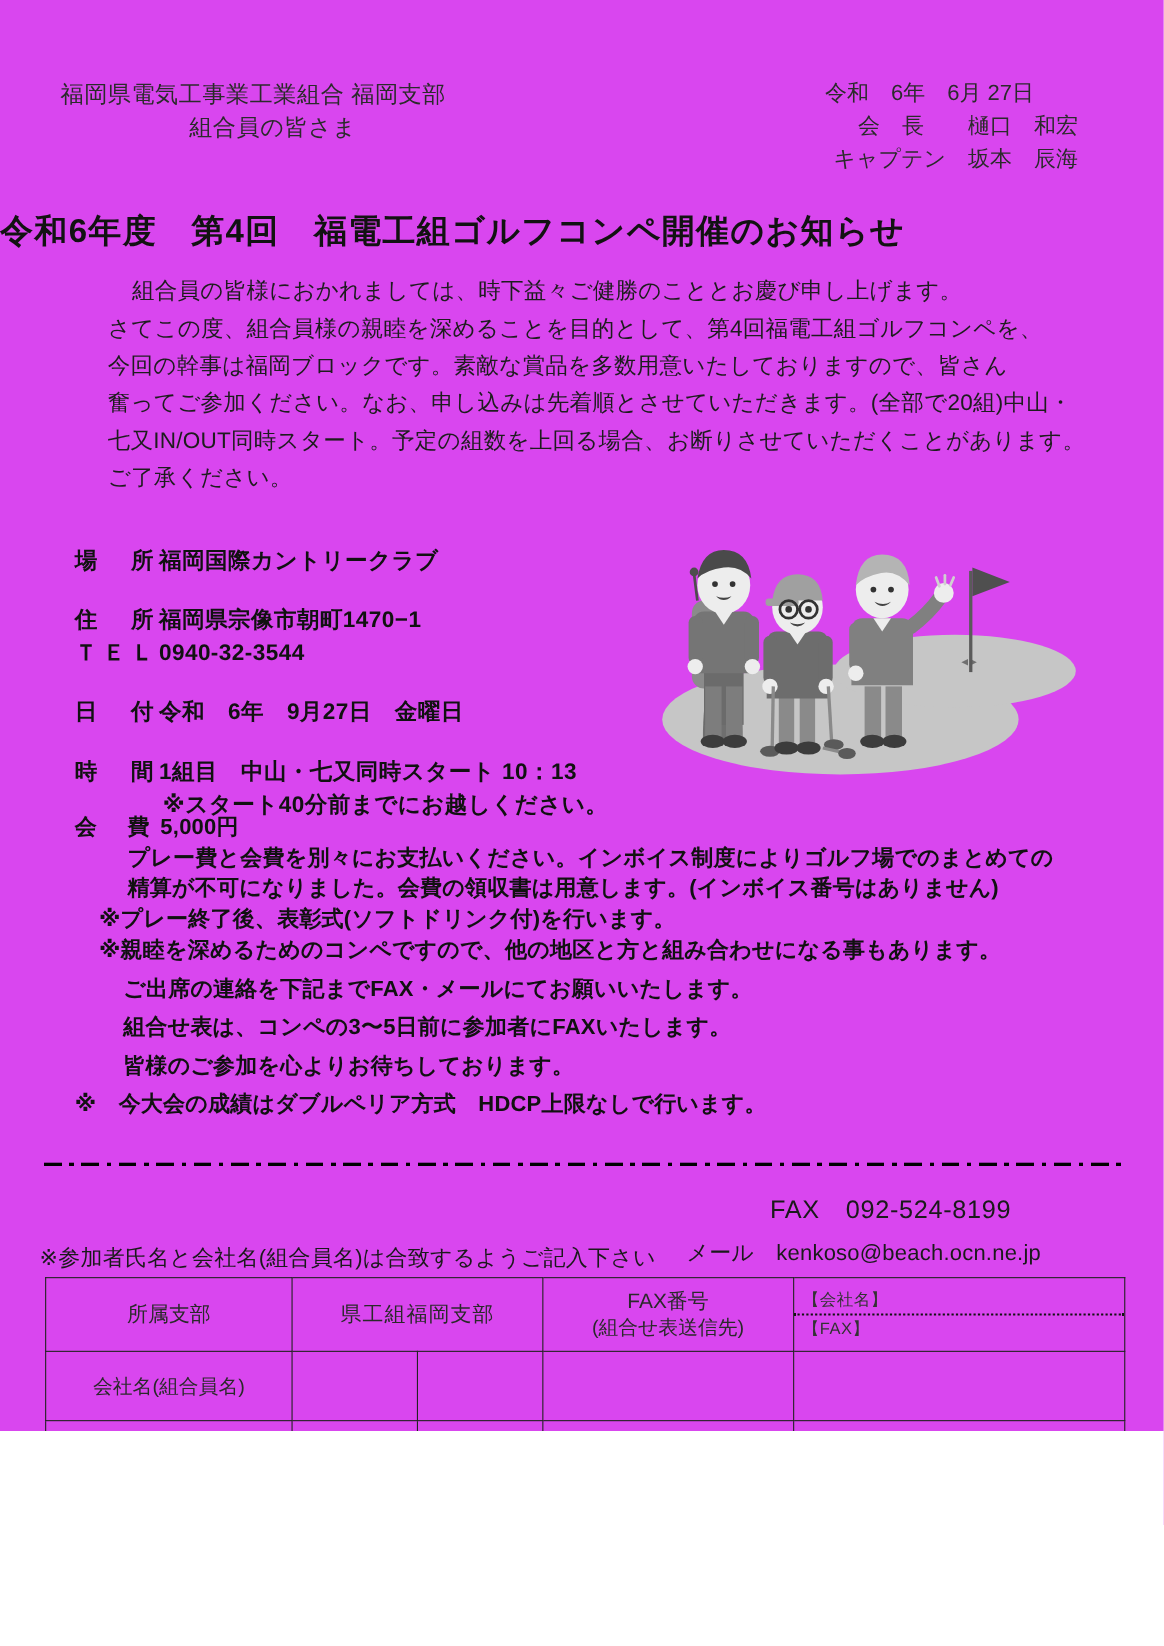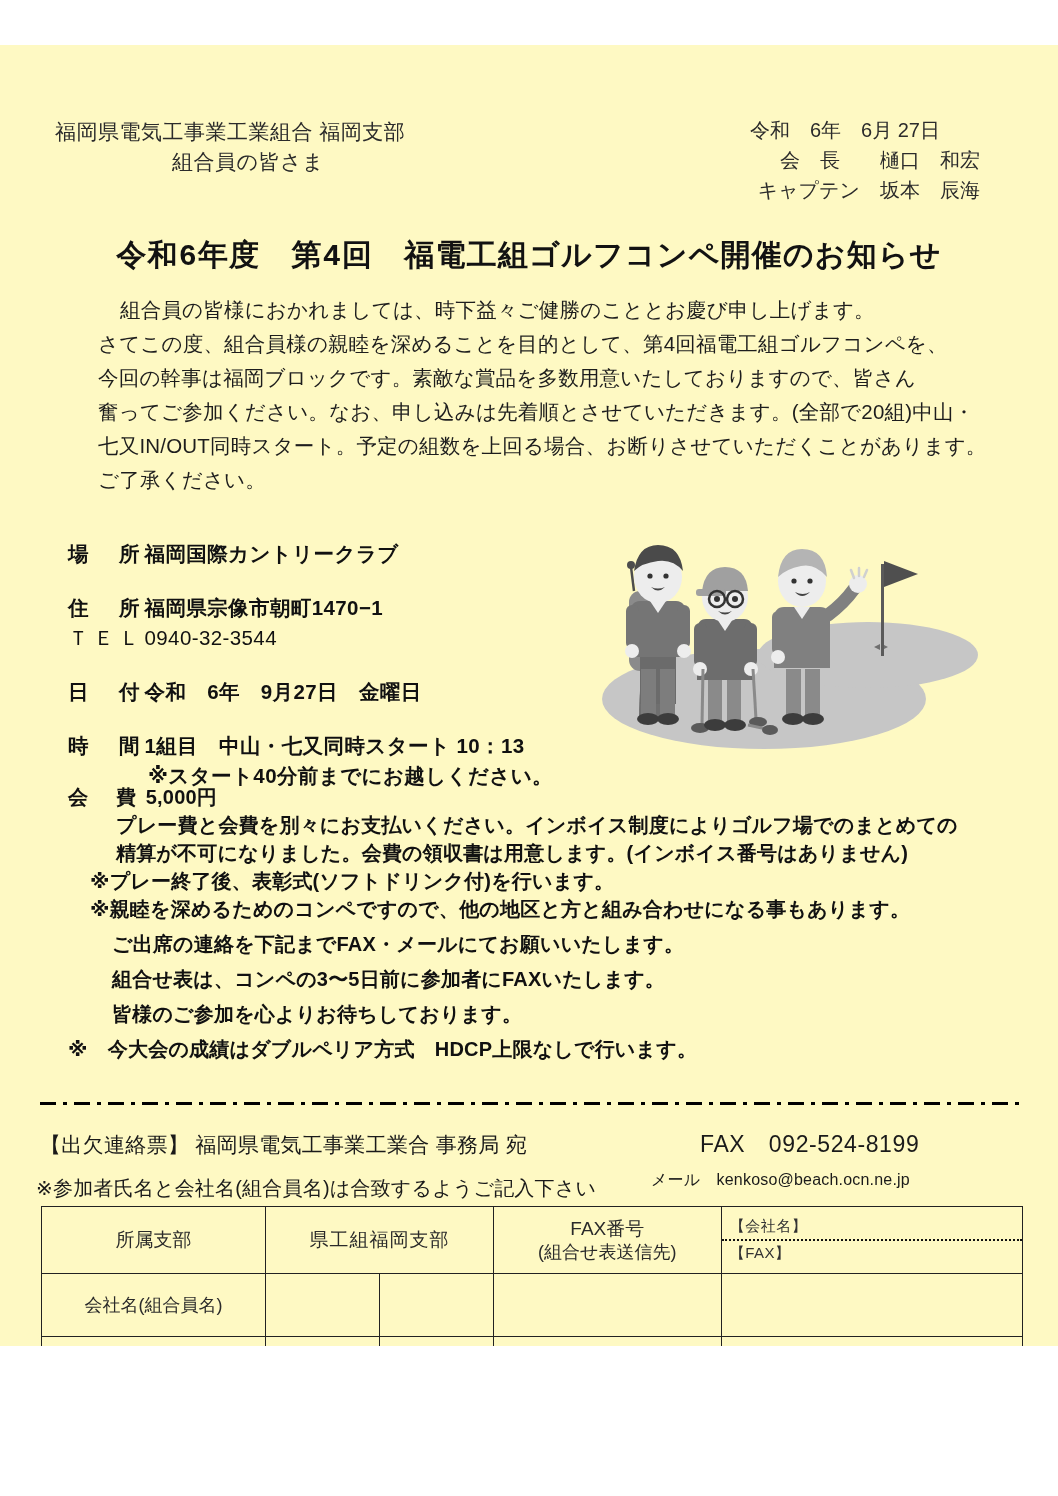--- a/index.html
+++ b/index.html
@@ -8,23 +8,22 @@
     background: #ffffff;
   }
   body {
     font-family: "Liberation Sans", "DejaVu Sans", sans-serif;
     color: #1a1a1a;
   }
   .page {
     position: relative;
     width: 1058px;
     height: 1301px;
-    background: #fef9c3;
+    background: #d946ef;
     overflow: hidden;
-    margin-top: 45px;
   }
 
   
   .hdr-left {
     position: absolute;
     left: 55px;
     top: 72px;
     width: 460px;
     font-size: 21px;
     line-height: 1.45;
@@ -48,26 +47,24 @@
   .hdr-right .r-org  { display: block; padding-right: 28px; }
   .hdr-right .r-pres { display: block; padding-right: 4px; }
   .hdr-right .r-cap  { display: block; padding-right: 4px; }
 
   
   .doc-title {
     position: absolute;
     left: 0;
     top: 190px;
     width: 1058px;
-    text-align: center;
     font-size: 30px;
     font-weight: bold;
     letter-spacing: 1.2px;
     color: #121212;
-    font-family: Liberation Mono, monospace;
   }
 
   
   .body-para {
     position: absolute;
     left: 98px;
     top: 248px;
     width: 850px;
     font-size: 20.5px;
     line-height: 34px;
@@ -82,21 +79,21 @@
     position: absolute;
     left: 68px;
     top: 495px;
     width: 520px;
     font-size: 20.5px;
     color: #111;
     font-weight: bold;
     letter-spacing: 0.4px;
   }
   .info .row { margin-bottom: 26px; }
-  .info .row .sub { display: block; font-weight: normal; }
+  .info .row .sub { display: block; font-weight: bold; }
   .info .lbl { display: inline-block; min-width: 68px; letter-spacing: 5px; }
   .info .tel-line { margin-top: 2px; }
   .info .time-note { display: block; padding-left: 80px; margin-top: 2px; }
 
   
   .fee {
     position: absolute;
     left: 68px;
     top: 738px;
     width: 900px;
@@ -149,23 +146,23 @@
   .form-fax {
     position: absolute;
     left: 700px;
     top: 1084px;
     font-size: 23px;
     color: #1a1a1a;
     letter-spacing: 0.6px;
   }
   .form-mail {
     position: absolute;
-    left: 651px;
+    left: 624px;
     top: 1125px;
-    font-size: 16px;
+    font-size: 20px;
     color: #1a1a1a;
     letter-spacing: 0.2px;
   }
 
   
   .fax-table {
     position: absolute;
     left: 41px;
     top: 1161px;
     width: 982px;
@@ -393,21 +390,20 @@
     <span class="ln i1">※プレー終了後、表彰式(ソフトドリンク付)を行います。</span>
     <span class="ln i1">※親睦を深めるためのコンペですので、他の地区と方と組み合わせになる事もあります。</span>
     <span class="ln i3 sp">ご出席の連絡を下記までFAX・メールにてお願いいたします。</span>
     <span class="ln i3 sp">組合せ表は、コンペの3〜5日前に参加者にFAXいたします。</span>
     <span class="ln i3 sp">皆様のご参加を心よりお待ちしております。</span>
     <span class="ln sp">※　今大会の成績はダブルペリア方式　HDCP上限なしで行います。</span>
   </div>
 
   <div class="divider"></div>
 
-  <div class="form-hdr-left">【出欠連絡票】 福岡県電気工事業工業合 事務局 宛</div>
   <div class="form-note">※参加者氏名と会社名(組合員名)は合致するようご記入下さい</div>
   <div class="form-fax">FAX　092-524-8199</div>
   <div class="form-mail">メール　kenkoso@beach.ocn.ne.jp</div>
 
   <table class="fax-table">
     <tbody>
       <tr class="hrow">
         <td class="lbl-col h-branch">所属支部</td>
         <td class="c2 h-branchval" colspan="2">県工組福岡支部</td>
         <td class="c4 h-fax">

